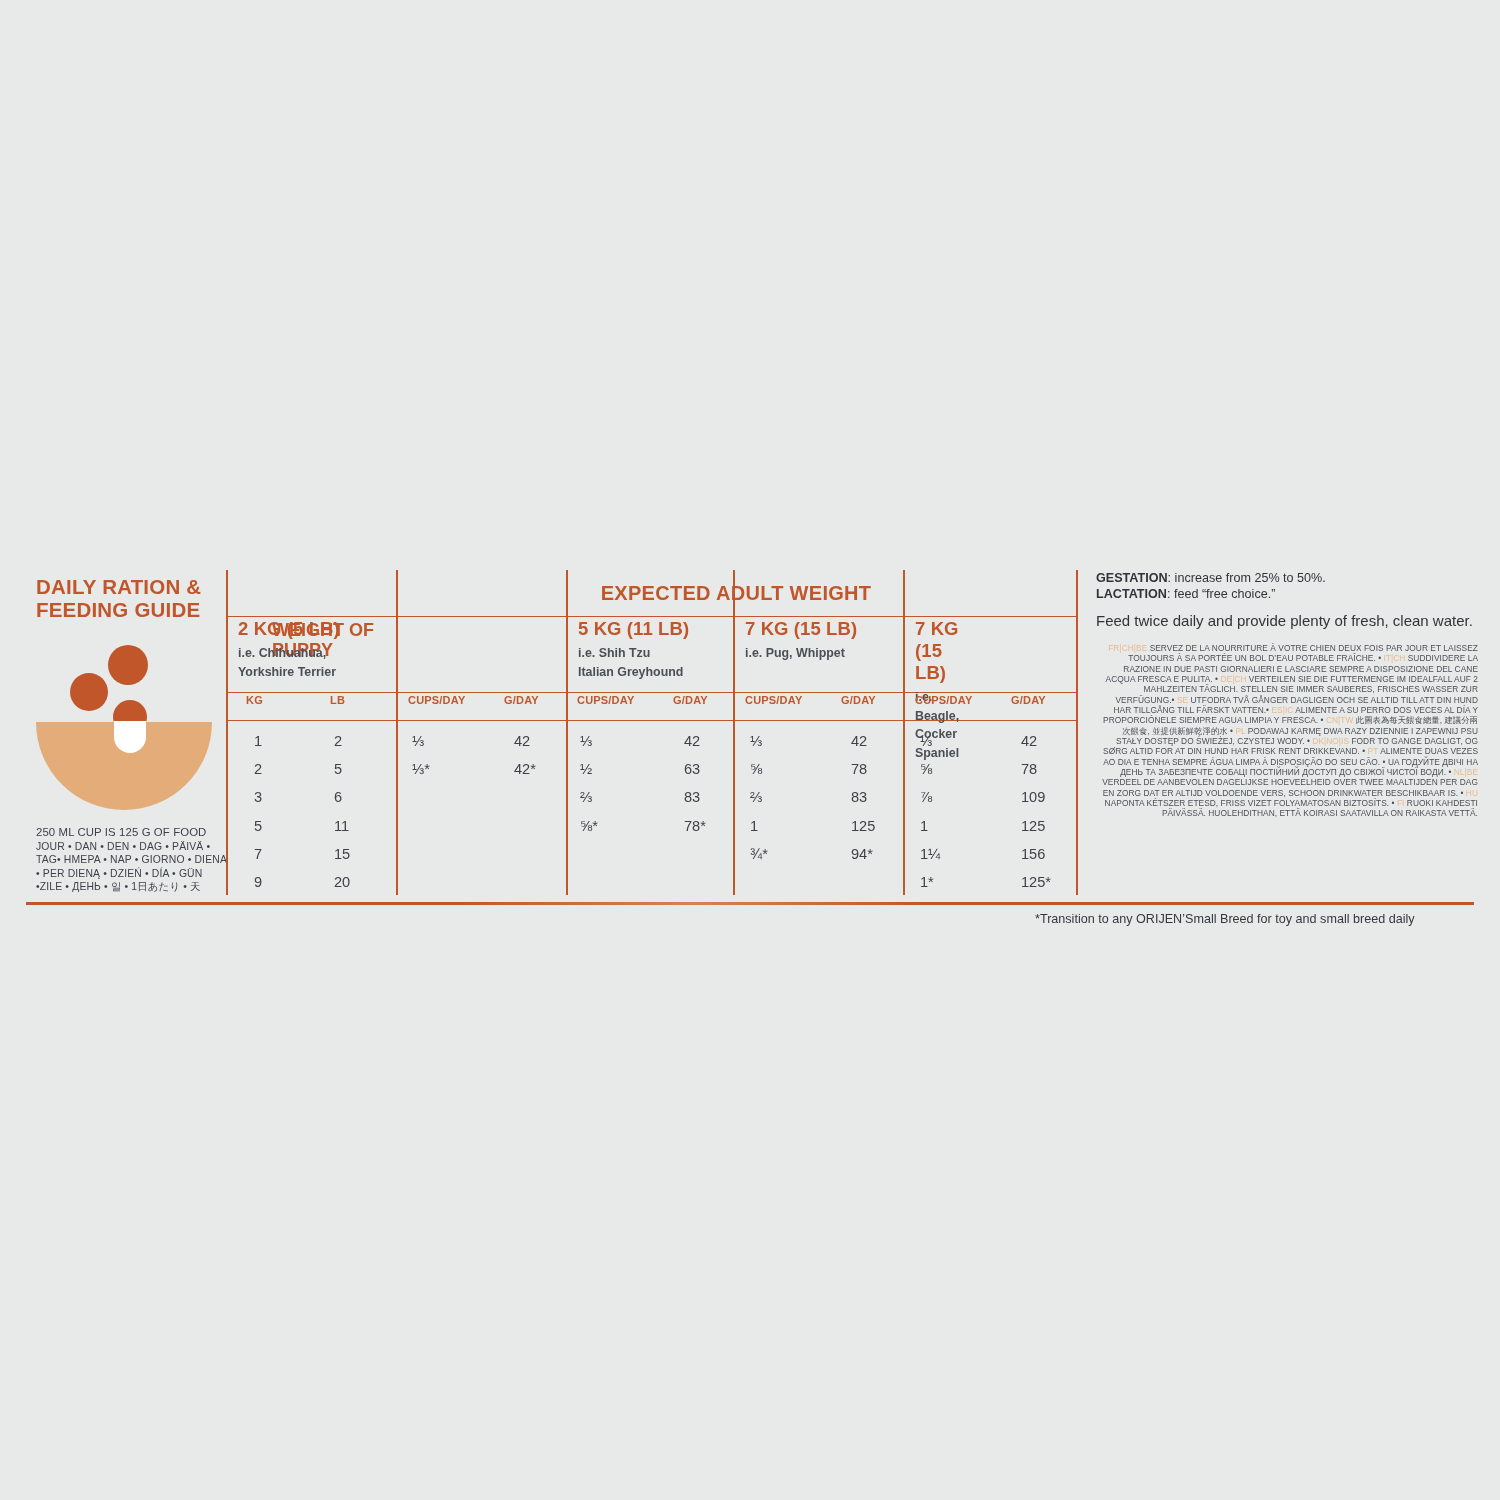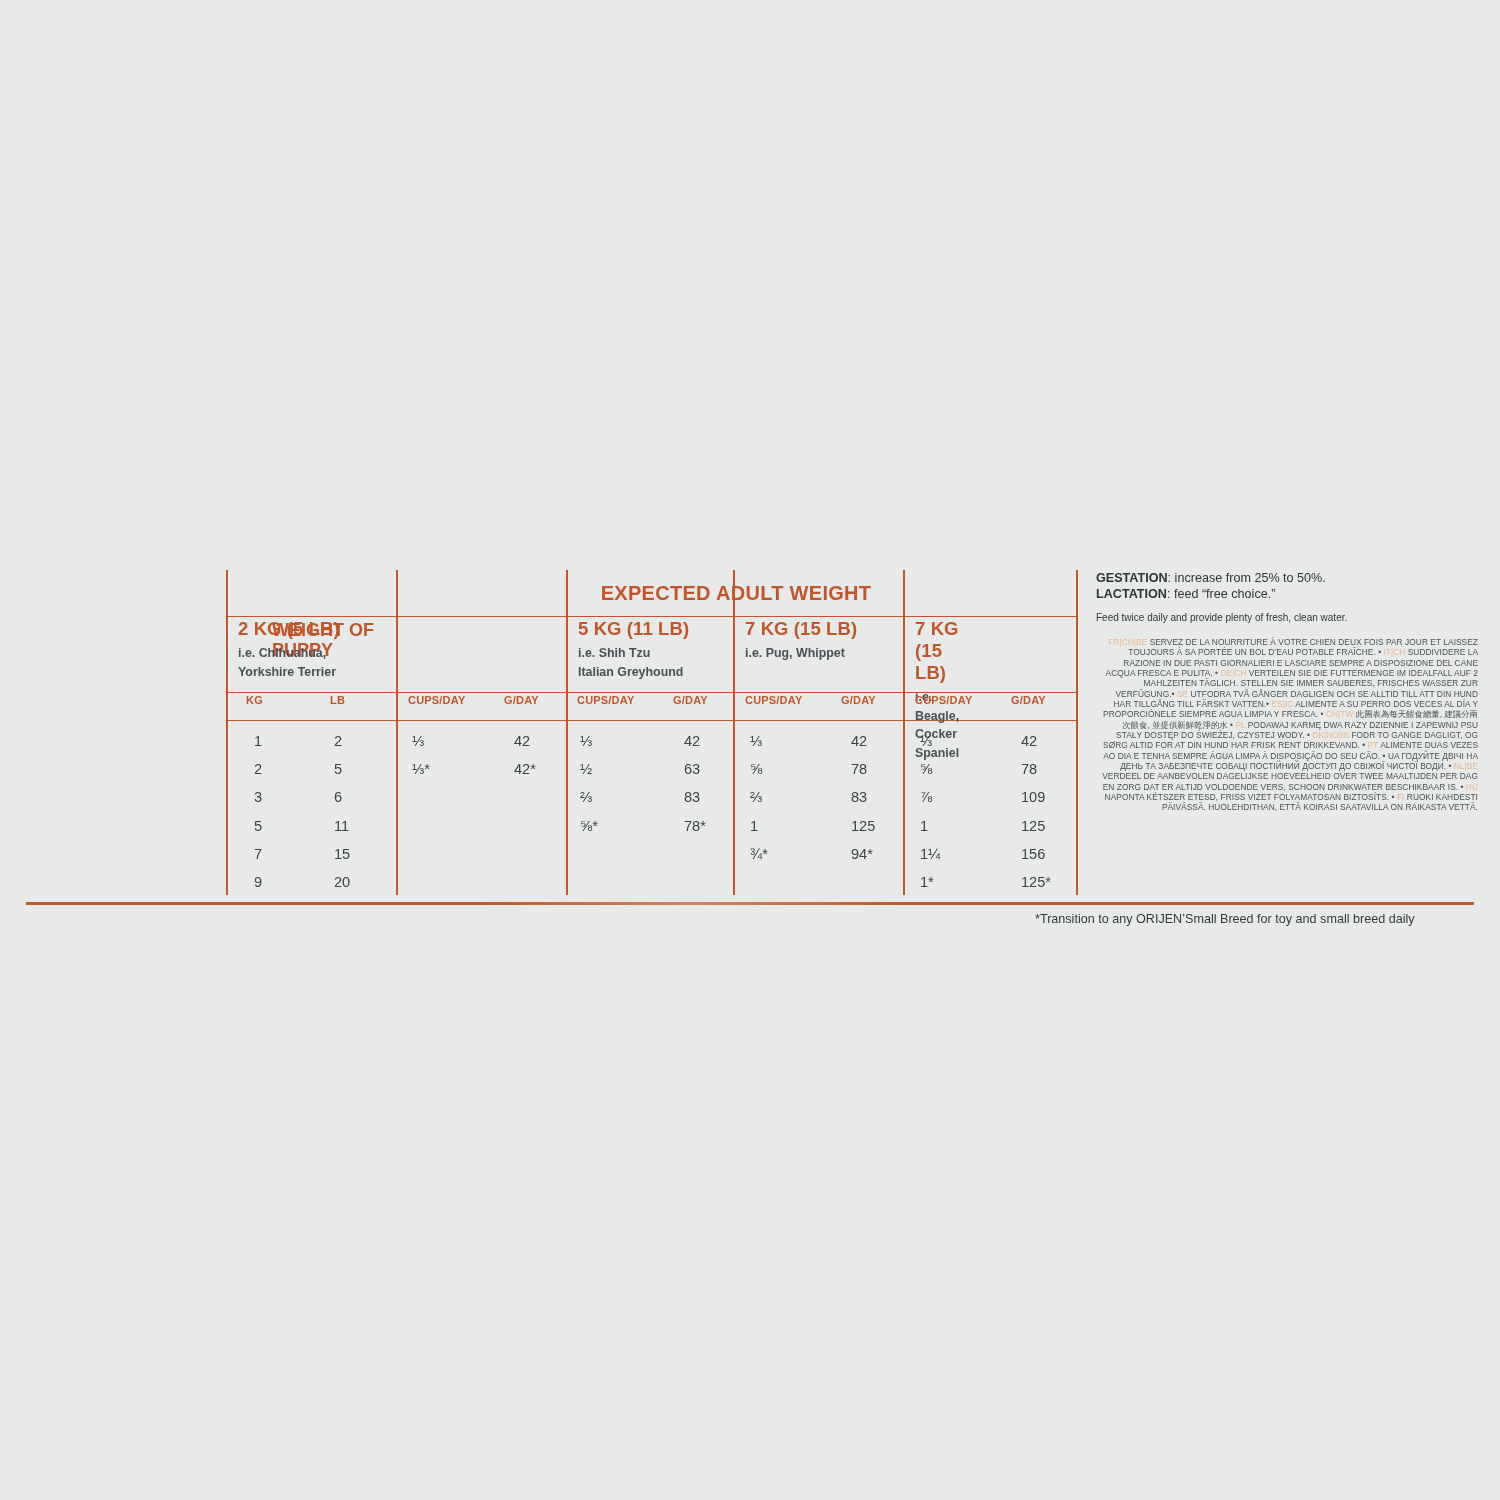--- a/index.html
+++ b/index.html
@@ -55,39 +55,59 @@
   .wop{position:absolute;left:14px;top:50px;color:#c1562a;font-size:18px;font-weight:bold;line-height:20px;margin-left:32px;}
 
   .sub{position:absolute;top:124px;height:26px;color:#c1562a;font-size:11px;font-weight:bold;letter-spacing:.2px;}
 
   .cellcol{position:absolute;top:157px;font-size:14.6px;color:#3d4247;line-height:28.2px;}
 
   
   .rpanel{position:absolute;left:1096px;top:570px;width:382px;}
   .rp-line{color:#2f3437;font-size:12.6px;line-height:16.4px;}
   .rp-line b{font-weight:bold;text-align:center;}
-  .rp-feed{color:#2f3437;font-size:10px;margin-top:9px;}
+  .rp-feed{color:#2f3437;font-size:15px;margin-top:9px;}
   .multi{
     margin-top:14px;color:#4b5055;font-size:8.35px;line-height:10.35px;
     letter-spacing:.05px;text-align:right;
   }
   .lc{color:#e8b98e;}
 
   
   .footrule{position:absolute;left:26px;top:902px;width:1448px;height:3px;background:#c1562a;}
   .footrule.fade{background:linear-gradient(90deg,#c1562a 0%,#c1562a 30%,#d4825a 46%,#c1562a 62%,#c1562a 100%);}
   .foot-l{position:absolute;left:30px;top:912px;color:#33383c;font-size:12.6px;}
   .foot-r{position:absolute;left:1035px;top:912px;color:#33383c;font-size:12.6px;}
 </style>
 </head>
 <body>
 
 <div class="page">
 
-
+  <div class="brand">
+    <div class="brand-title">
+      <div>DAILY RATION &amp;</div>
+      <div>FEEDING GUIDE</div>
+    </div>
+    <div class="bowl-wrap">
+      <div class="dot d1"></div>
+      <div class="dot d2"></div>
+      <div class="dot d3"></div>
+      <div class="bowl"></div>
+      <div class="bowl-notch"></div>
+    </div>
+  </div>
+
+  <div class="cup-note">
+    <div class="big">250 ML CUP IS 125 G OF FOOD</div>
+    <div>JOUR • DAN • DEN • DAG • PÄIVÄ •</div>
+    <div>TAG• HMEPA • NAP • GIORNO • DIENA</div>
+    <div>• PER DIENĄ • DZIEŃ • DÍA • GÜN</div>
+    <div>•ZILE • ДЕНЬ • 일 • 1日あたり • 天</div>
+  </div>
 
   <div class="tbl">
 
     <div class="vline" style="left:0px;"></div>
     <div class="vline" style="left:170px;"></div>
     <div class="vline" style="left:340px;"></div>
     <div class="vline" style="left:507px;"></div>
     <div class="vline" style="left:677px;"></div>
     <div class="vline" style="left:850px;"></div>
 

